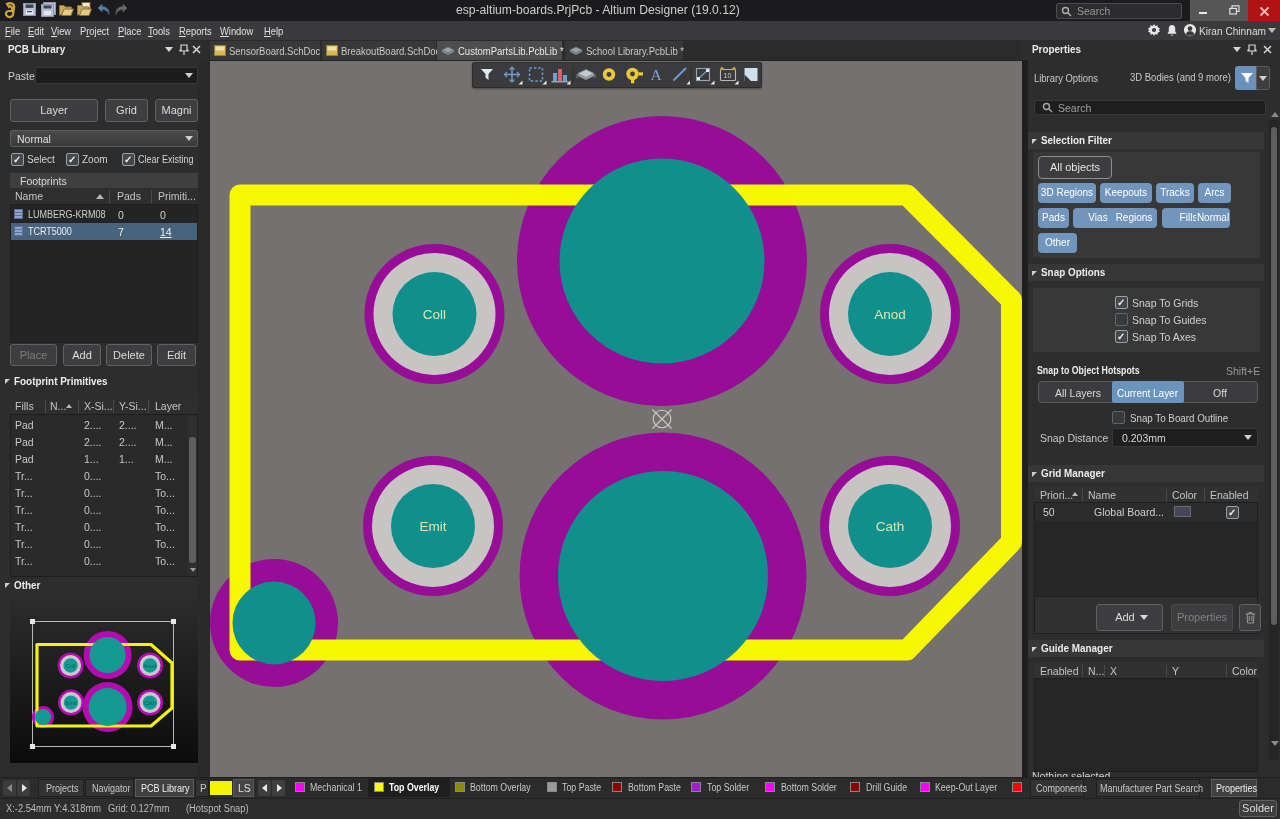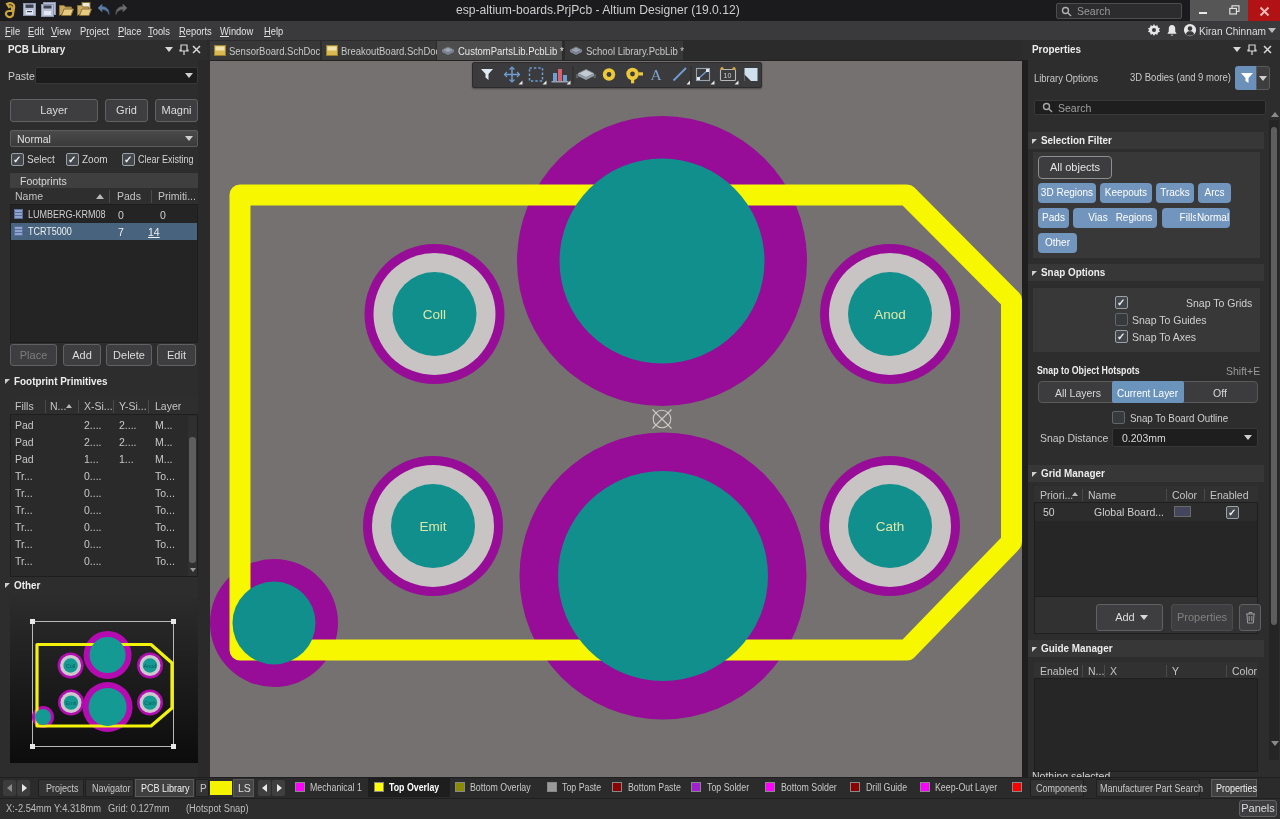--- a/index.html
+++ b/index.html
@@ -183,21 +183,21 @@
 <div class="t" style="left:160px;top:209px;color:#cfcfcf;">0</div>
 <div class="a" style="left:11px;top:223px;width:186px;height:17px;background:#47637d;"></div>
 <svg class="a" style="left:13px;top:225px;" width="11" height="12" viewBox="0 0 11 12">
     <rect x="1" y="1" width="9" height="10" fill="#5b6f9e"></rect>
     <rect x="2" y="2" width="7" height="2" fill="#8fa3cc"></rect>
     <rect x="2" y="5" width="7" height="2" fill="#8fa3cc"></rect>
     <rect x="2" y="8" width="7" height="2" fill="#8fa3cc"></rect>
   </svg>
 <div class="t s9" style="left:28px;top:226px;font-size:10px;color:#f0f0f0;">TCRT5000</div>
 <div class="t" style="left:118px;top:226px;color:#f0f0f0;">7</div>
-<div class="t" style="left:148px;top:226px;color:#f0f0f0;text-decoration:underline;">14</div>
+<div class="t" style="left:160px;top:226px;color:#f0f0f0;text-decoration:underline;">14</div>
 
 <div class="btn" style="left:10px;top:344px;width:47px;height:22px;line-height:20px;color:#7d7d7d;">Place</div>
 <div class="btn" style="left:63px;top:344px;width:38px;height:22px;line-height:20px;">Add</div>
 <div class="btn" style="left:106px;top:344px;width:46px;height:22px;line-height:20px;">Delete</div>
 <div class="btn" style="left:157px;top:344px;width:39px;height:22px;line-height:20px;">Edit</div>
 
 <div class="tri" style="left:5px;top:379px;border-top:5px solid #cfcfcf;border-right:5px solid transparent;"></div>
 <div class="sechdr" style="left:14px;top:375px;">Footprint Primitives</div>
 
 <div class="a" style="left:10px;top:398px;width:188px;height:179px;background:#2a2a2b;border:1px solid #1e1e1e;box-sizing:border-box;"></div>
@@ -415,21 +415,21 @@
 <div class="bb" style="left:1162px;top:208px;width:53px;">Fills</div>
 <div class="bb" style="left:1196px;top:208px;width:34px;">Normal</div>
 <div class="bb" style="left:1038px;top:233px;width:39px;">Other</div>
 
 <div class="a" style="left:1028px;top:264px;width:236px;height:17px;background:#373737;"></div>
 <div class="tri" style="left:1032px;top:271px;border-top:5px solid #cfcfcf;border-right:5px solid transparent;"></div>
 <div class="sechdr" style="left:1041px;top:266px;">Snap Options</div>
 <div class="a" style="left:1033px;top:288px;width:227px;height:64px;background:#383838;"></div>
 <div class="cb" style="left:1115px;top:296px;"></div>
 <div class="chk" style="left:1117px;top:297px;">✓</div>
-<div class="t" style="left:1186px;top:297px;color:#d0d0d0;">Snap To Grids</div>
+<div class="t" style="left:1132px;top:297px;color:#d0d0d0;">Snap To Grids</div>
 <div class="cbu" style="left:1115px;top:313px;"></div>
 <div class="t" style="left:1132px;top:314px;color:#d0d0d0;">Snap To Guides</div>
 <div class="cb" style="left:1115px;top:330px;"></div>
 <div class="chk" style="left:1117px;top:331px;">✓</div>
 <div class="t" style="left:1132px;top:331px;color:#d0d0d0;">Snap To Axes</div>
 
 <div class="sechdr" style="left:1037px;top:364px;font-size:11px;transform:scaleX(0.8);">Snap to Object Hotspots</div>
 <div class="t" style="left:1226px;top:365px;color:#9a9a9a;">Shift+E</div>
 <div class="a" style="left:1038px;top:381px;width:220px;height:22px;background:#3c3c3e;border:1px solid #5a5a5a;border-radius:4px;box-sizing:border-box;"></div>
 <div class="a" style="left:1112px;top:381px;width:72px;height:22px;background:#6b94bd;border-radius:2px;"></div>
@@ -532,13 +532,13 @@
 <div class="t s9" style="left:1036px;top:783px;font-size:10px;color:#c8c8c8;">Components</div>
 <div class="a" style="left:1096px;top:779px;width:104px;height:18px;background:#333333;border:1px solid #1f1f1f;box-sizing:border-box;"></div>
 <div class="t s9" style="left:1100px;top:783px;font-size:10px;color:#c8c8c8;">Manufacturer Part Search</div>
 <div class="a" style="left:1211px;top:779px;width:46px;height:18px;background:#404040;border:1px solid #5a5a5a;box-sizing:border-box;"></div>
 <div class="t s9" style="left:1216px;top:783px;font-size:10px;color:#f0f0f0;">Properties</div>
 
 <div class="a" style="left:0;top:798px;width:1280px;height:21px;background:#2d2d2d;border-top:1px solid #202020;box-sizing:border-box;"></div>
 <div class="t" style="left:6px;top:803px;font-size:10px;color:#bdbdbd;transform:scaleX(0.93);transform-origin:0 0;">X:-2.54mm Y:4.318mm</div>
 <div class="t" style="left:108px;top:803px;font-size:10px;color:#bdbdbd;transform:scaleX(0.93);transform-origin:0 0;">Grid: 0.127mm</div>
 <div class="t" style="left:186px;top:803px;font-size:10px;color:#bdbdbd;transform:scaleX(0.93);transform-origin:0 0;">(Hotspot Snap)</div>
-<div class="btn" style="left:1239px;top:800px;width:38px;height:17px;line-height:15px;">Panels</div>
+<div class="btn" style="left:1239px;top:800px;width:38px;height:17px;line-height:15px;">Solder</div>
 
 </body></html>

